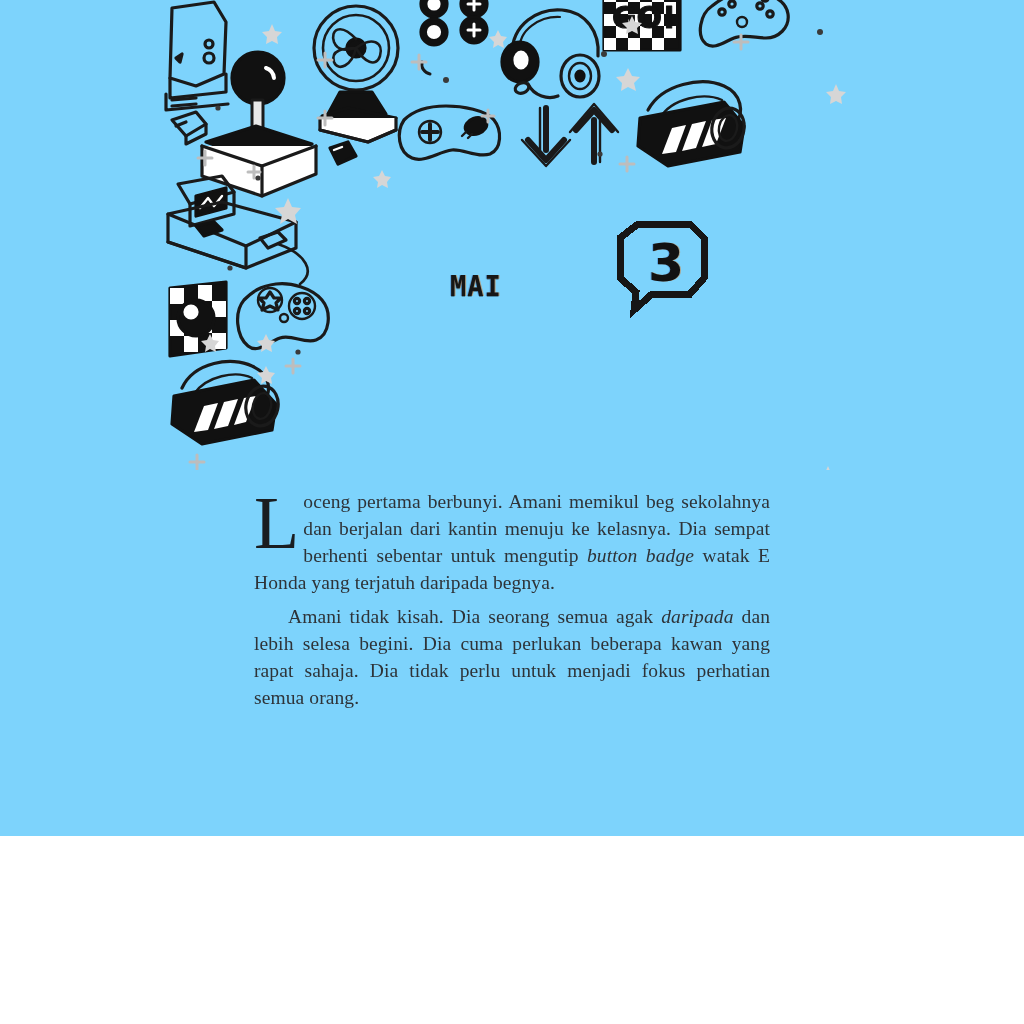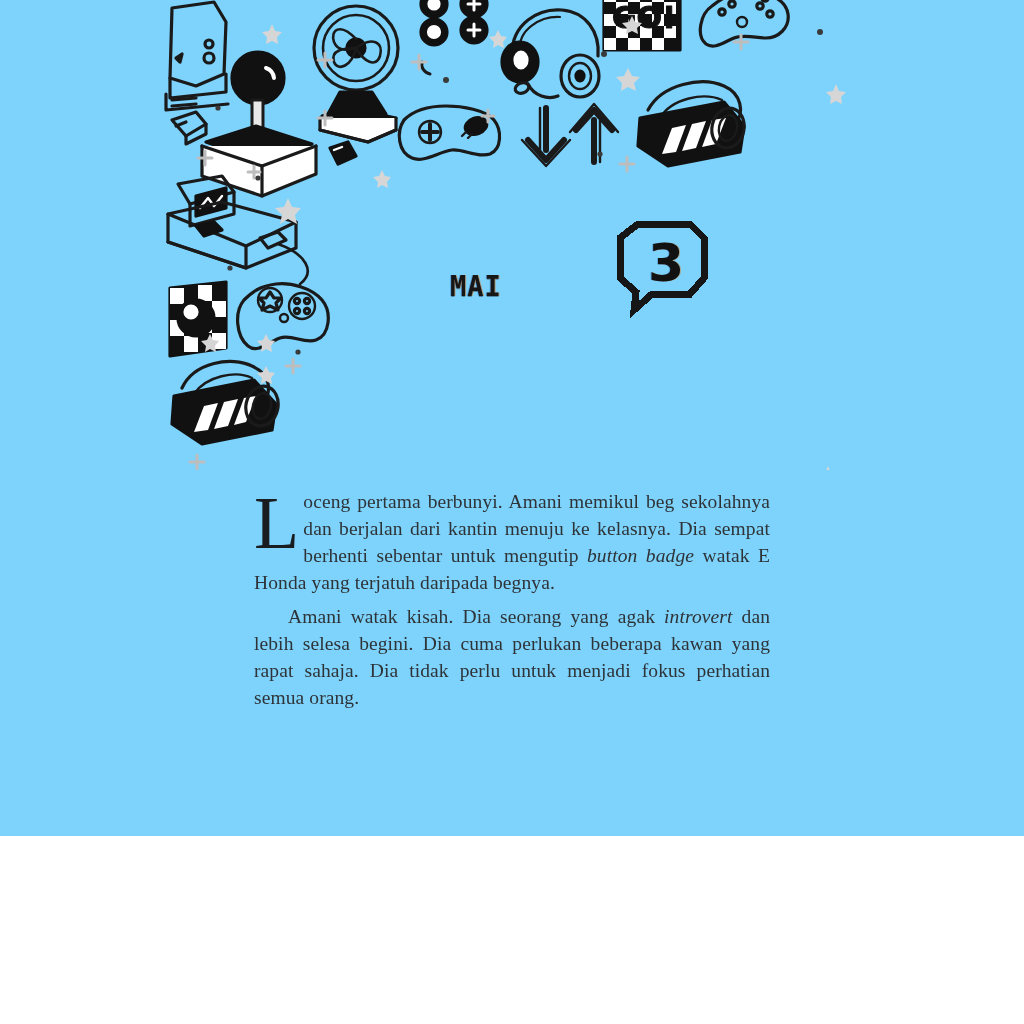--- a/index.html
+++ b/index.html
@@ -364,19 +364,19 @@
   </div>
 
   <div class="body-text">
 
     <p class="para dropcap-para">
       <span class="dropcap">L</span><span>oceng pertama berbunyi. Amani memikul beg sekolahnya dan berjalan dari kantin menuju ke kelasnya. Dia sempat berhenti sebentar untuk mengutip </span><em>button badge</em><span> watak E Honda yang terjatuh daripada begnya.</span>
     </p>
 
 
     <p class="para indent">
-      <span>Amani watak kisah. Dia seorang yang agak </span><em>introvert</em><span> dan lebih selesa begini. Dia cuma perlukan beberapa kawan yang rapat sahaja. Dia tidak perlu untuk menjadi fokus perhatian semua orang.</span>
+      <span>Amani tidak kisah. Dia seorang semua agak </span><em>daripada</em><span> dan lebih selesa begini. Dia cuma perlukan beberapa kawan yang rapat sahaja. Dia tidak perlu untuk menjadi fokus perhatian semua orang.</span>
     </p>
 
 
   </div>
 
 </div>
 
 </body></html>

